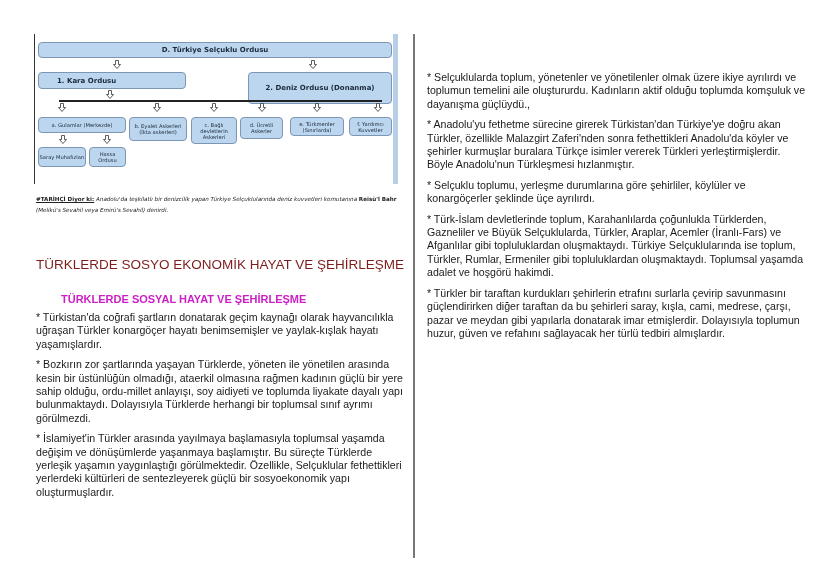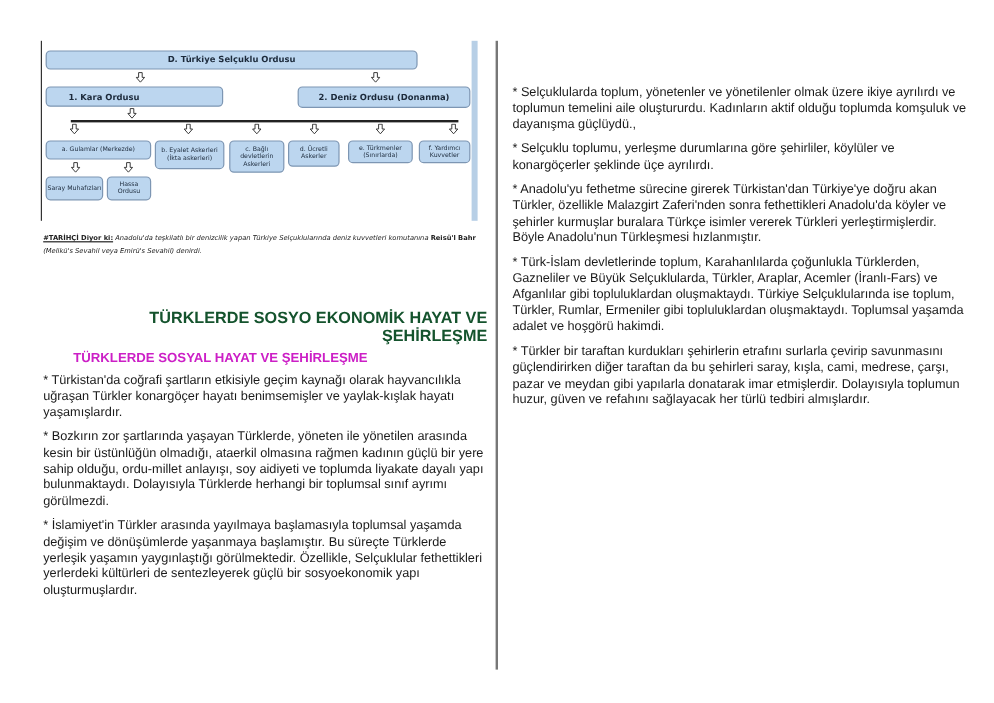--- a/index.html
+++ b/index.html
@@ -16,55 +16,55 @@
   .box.big { font-size:7px; font-weight:bold; justify-content:center; }
   .box.left-text { justify-content:flex-start; padding-left:18px; }
   .arrow { position:absolute; width:8px; height:9px; }
   .arrow svg { display:block; }
   .hline { position:absolute; height:2px; background:#222; }
 
   .note { position:absolute; left:36px; top:194px; width:364px; font-family:"DejaVu Sans", sans-serif; font-size:5.6px; line-height:11px; color:#222; font-style:italic; }
   .note .tag { font-weight:bold; font-style:normal; text-decoration:underline; color:#222; }
   .note b { font-style:normal; }
 
-  .h1 { position:absolute; left:36px; top:257px; width:370px; font-size:13.5px; font-weight:bold; color:#14532d; line-height:15px;text-align:right; }
+  .h1 { position:absolute; left:36px; top:257px; width:370px; font-size:13.5px; font-weight:normal; color:#7f1d1d; line-height:15px; }
   .h2 { position:absolute; left:36px; top:293px; width:370px; font-size:11px; font-weight:bold; color:#cc1fc6;margin-left:25px; }
 
   .col { position:absolute; font-size:10.6px; line-height:13.4px; color:#1a1a1a; }
   .col p { margin:0 0 7px 0; }
   .col-left { left:36px; top:311px; width:372px; }
   .col-right { left:427px; top:35px; width:380px;margin-top:36px; }
 </style>
 </head>
 <body>
 
 <div class="frame-left"></div>
 <div class="frame-right"></div>
 <div class="divider"></div>
 
 <div>
-  <div class="box big" style="left:38px;top:42px;width:310px;height:16px;">
+  <div class="box big" style="left:38px;top:42px;width:354px;height:16px;">
     <span>D. Türkiye Selçuklu Ordusu</span>
   </div>
 
   <div class="arrow" style="left:113px;top:60px;">
       <svg width="8" height="9" viewBox="0 0 8 9">
         <path d="M2.5 0.5h3v4h2l-3.5 4-3.5-4h2z" fill="#fff" stroke="#333" stroke-width="0.8"></path>
       </svg>
     </div>
   <div class="arrow" style="left:309px;top:60px;">
       <svg width="8" height="9" viewBox="0 0 8 9">
         <path d="M2.5 0.5h3v4h2l-3.5 4-3.5-4h2z" fill="#fff" stroke="#333" stroke-width="0.8"></path>
       </svg>
     </div>
 
   <div class="box big left-text" style="left:38px;top:72px;width:148px;height:17px;justify-content:flex-start;">
     <span>1. Kara Ordusu</span>
   </div>
-  <div class="box big" style="left:248px;top:72px;width:144px;height:18px;">
+  <div class="box big" style="left:248px;top:72px;width:144px;height:32px;">
     <span>2. Deniz Ordusu (Donanma)</span>
   </div>
 
   <div class="arrow" style="left:106px;top:90px;">
       <svg width="8" height="9" viewBox="0 0 8 9">
         <path d="M2.5 0.5h3v4h2l-3.5 4-3.5-4h2z" fill="#fff" stroke="#333" stroke-width="0.8"></path>
       </svg>
     </div>
   <div class="hline" style="left:59px;top:100px;width:323px;"></div>
 
@@ -138,24 +138,24 @@
 </div>
 
 <div class="note">
   <span class="tag">#TARİHÇİ Diyor ki:</span><span> Anadolu'da teşkilatlı bir denizcilik yapan Türkiye Selçuklularında deniz kuvvetleri komutanına </span><b>Reisü'l Bahr</b><span> (Melikü's Sevahil veya Emirü's Sevahil) denirdi.</span>
 </div>
 
 <div class="h1">TÜRKLERDE SOSYO EKONOMİK HAYAT VE ŞEHİRLEŞME</div>
 <div class="h2">TÜRKLERDE SOSYAL HAYAT VE ŞEHİRLEŞME</div>
 
 <div class="col col-left">
-  <p>* Türkistan'da coğrafi şartların etkisiyle geçim kaynağı olarak hayvancılıkla uğraşan Türkler konargöçer hayatı benimsemişler ve yaylak-kışlak hayatı yaşamışlardır.</p>
+  <p>* Türkistan'da coğrafi şartların donatarak geçim kaynağı olarak hayvancılıkla uğraşan Türkler konargöçer hayatı benimsemişler ve yaylak-kışlak hayatı yaşamışlardır.</p>
   <p>* Bozkırın zor şartlarında yaşayan Türklerde, yöneten ile yönetilen arasında kesin bir üstünlüğün olmadığı, ataerkil olmasına rağmen kadının güçlü bir yere sahip olduğu, ordu-millet anlayışı, soy aidiyeti ve toplumda liyakate dayalı yapı bulunmaktaydı. Dolayısıyla Türklerde herhangi bir toplumsal sınıf ayrımı görülmezdi.</p>
   <p>* İslamiyet'in Türkler arasında yayılmaya başlamasıyla toplumsal yaşamda değişim ve dönüşümlerde yaşanmaya başlamıştır. Bu süreçte Türklerde yerleşik yaşamın yaygınlaştığı görülmektedir. Özellikle, Selçuklular fethettikleri yerlerdeki kültürleri de sentezleyerek güçlü bir sosyoekonomik yapı oluşturmuşlardır.</p>
 </div>
 
 <div class="col col-right">
   <p>* Selçuklularda toplum, yönetenler ve yönetilenler olmak üzere ikiye ayrılırdı ve toplumun temelini aile oluştururdu. Kadınların aktif olduğu toplumda komşuluk ve dayanışma güçlüydü.,</p>
+  <p>* Anadolu'yu fethetme sürecine girerek Türkistan'dan Türkiye'ye doğru akan Türkler, özellikle Malazgirt Zaferi'nden sonra fethettikleri Anadolu'da köyler ve şehirler kurmuşlar buralara Türkçe isimler vererek Türkleri yerleştirmişlerdir. Böyle Anadolu'nun Türkleşmesi hızlanmıştır.</p>
   <p>* Selçuklu toplumu, yerleşme durumlarına göre şehirliler, köylüler ve konargöçerler şeklinde üçe ayrılırdı.</p>
-  <p>* Anadolu'yu fethetme sürecine girerek Türkistan'dan Türkiye'ye doğru akan Türkler, özellikle Malazgirt Zaferi'nden sonra fethettikleri Anadolu'da köyler ve şehirler kurmuşlar buralara Türkçe isimler vererek Türkleri yerleştirmişlerdir. Böyle Anadolu'nun Türkleşmesi hızlanmıştır.</p>
   <p>* Türk-İslam devletlerinde toplum, Karahanlılarda çoğunlukla Türklerden, Gazneliler ve Büyük Selçuklularda, Türkler, Araplar, Acemler (İranlı-Fars) ve Afganlılar gibi topluluklardan oluşmaktaydı. Türkiye Selçuklularında ise toplum, Türkler, Rumlar, Ermeniler gibi topluluklardan oluşmaktaydı. Toplumsal yaşamda adalet ve hoşgörü hakimdi.</p>
   <p>* Türkler bir taraftan kurdukları şehirlerin etrafını surlarla çevirip savunmasını güçlendirirken diğer taraftan da bu şehirleri saray, kışla, cami, medrese, çarşı, pazar ve meydan gibi yapılarla donatarak imar etmişlerdir. Dolayısıyla toplumun huzur, güven ve refahını sağlayacak her türlü tedbiri almışlardır.</p>
 </div>
 
 </body></html>

